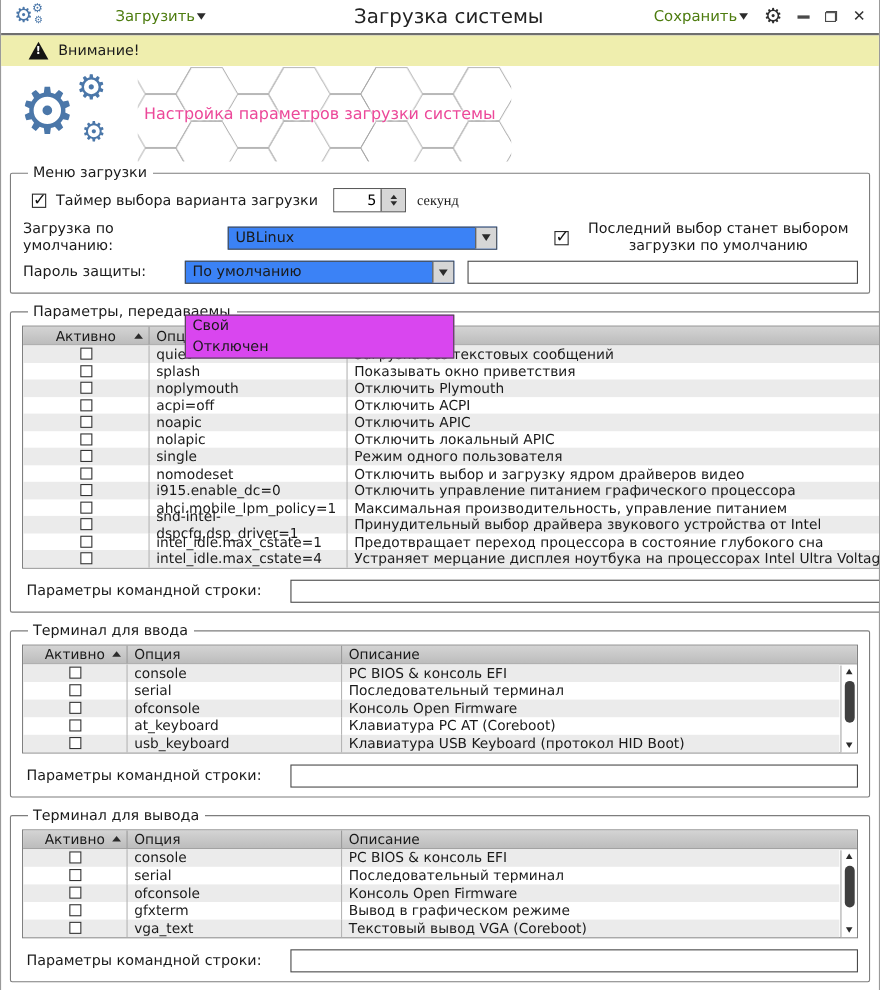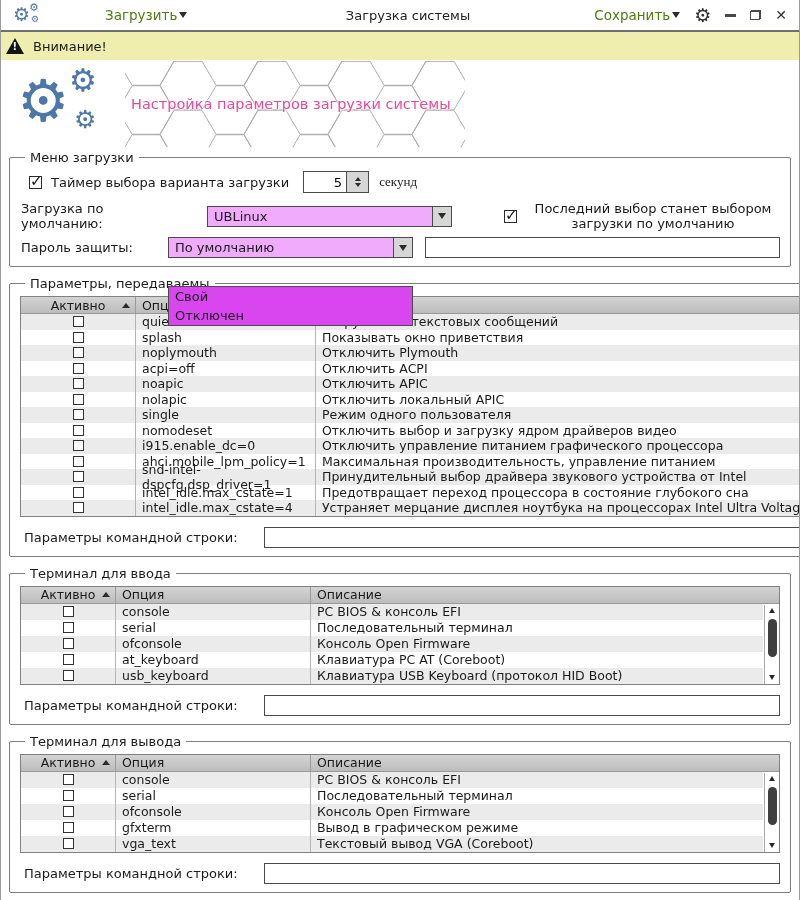--- a/index.html
+++ b/index.html
@@ -3,38 +3,38 @@
 <meta charset="utf-8">
 <style>
   * { margin:0; padding:0; box-sizing:border-box; }
   html,body { width:800px; height:900px; background:#fff; }
   body { font-family:"DejaVu Sans","Liberation Sans",sans-serif; color:#1a1a1a; }
   .window { width:800px; height:900px; border-left:1px solid #9a9a9a; border-right:1px solid #9a9a9a; display:flex; flex-direction:column; overflow:hidden; }
 
   
   .titlebar { height:32px; flex:none; border-bottom:2px solid #6f6f6f; display:flex; align-items:center; padding:0 12px; position:relative; background:#fff; }
   .tb-left { display:flex; align-items:center; gap:14px; z-index:2; }
-  .tb-title { position:absolute; left:0; right:0; text-align:center; font-size:13px; color:#222;padding-left:16px; }
+  .tb-title { position:absolute; left:0; right:0; text-align:center; font-size:18px; color:#222;padding-left:16px; }
   .tb-right { margin-left:auto; display:flex; align-items:center; gap:14px; z-index:2; }
   .menu-btn { display:flex; align-items:center; gap:2px; font-size:13.5px; color:#4d7c0f; cursor:default;margin-left:48px; }
   .gears { position:relative; display:inline-block; color:#4b77a9; }
   .gears .g { position:absolute; line-height:1; }
   .gears-sm { width:30px; height:24px; }
   .gears-sm .g1 { font-size:19px; left:0; top:2px; }
   .gears-sm .g2 { font-size:11px; left:16px; top:-1px; }
   .gears-sm .g3 { font-size:9px; left:18px; top:12px; }
   .gear-btn { font-size:19px; color:#2e2e2e; line-height:1; }
   .win-min { width:11px; height:3px; background:#4a4a4a; display:inline-block; }
   .win-max { width:11px; height:10px; position:relative; display:inline-block; }
   .win-max::before { content:""; position:absolute; right:0; top:0; width:8px; height:7px; border:1.5px solid #4a4a4a; background:#fff; }
   .win-max::after { content:""; position:absolute; left:0; bottom:0; width:8px; height:7px; border:1.5px solid #4a4a4a; background:#fff; }
   .win-close { font-size:14px; color:#333; line-height:1; }
 
   
-  .warnbar { height:28px; flex:none; background:#efeeae; display:flex; align-items:center; gap:9px; padding:0 5px; font-size:13px; }
+  .warnbar { height:28px; flex:none; background:#efeeae; display:flex; align-items:center; gap:9px; padding:0 25px; font-size:13px; }
   .warn-tri { width:0; height:0; border-left:9px solid transparent; border-right:9px solid transparent; border-bottom:16px solid #141414; position:relative; }
   .warn-tri::after { content:"!"; position:absolute; left:-2.5px; top:3px; color:#fff; font-size:10px; font-weight:bold; }
 
   
   .apphead { height:88px; flex:none; display:flex; align-items:center; padding-left:16px; }
   .gears-lg { width:104px; height:80px; }
   .gears-lg .g1 { font-size:58px; left:0; top:8px; }
   .gears-lg .g2 { font-size:31px; left:52px; top:1px; }
   .gears-lg .g3 { font-size:25px; left:57px; top:43px; }
   .banner { position:relative; width:340px; height:86px; margin-left:4px; }
@@ -54,21 +54,21 @@
   .mrow3 { margin:0 0 0 1px; }
   .mlabel { width:147px; flex:none; }
   .cb { width:13px; height:13px; border:1.6px solid #2a2a2a; background:#fff; display:inline-block; position:relative; flex:none; }
   .cb.checked::after { content:"✓"; position:absolute; left:0px; top:-5px; font-size:15px; font-weight:bold; color:#111; }
   .cb-lbl { margin-left:9px;text-align:center; }
   .spinner { display:flex; width:66px; height:22px; border:1px solid #4a4a4a; margin-left:14px; background:#fff; }
   .spin-input { width:42px; border:none; outline:none; text-align:right; font:inherit; font-size:13px; padding-right:4px; }
   .spin-btns { flex:1; background:#d6d6d6; border-left:1px solid #4a4a4a; display:flex; flex-direction:column; align-items:center; justify-content:center; gap:2px; }
   .unit { margin-left:10px;font-family:Liberation Serif, serif; }
   .select-wrap { position:relative; width:245px; flex:none; }
-  .select { height:21px; border:1px solid #4a4a4a; background:#f0abfc; display:flex; align-items:stretch; }
+  .select { height:21px; border:1px solid #4a4a4a; background:#3b82f6; display:flex; align-items:stretch; }
   .sel-text { flex:1; padding-left:6px; font-size:13px; display:flex; align-items:center; overflow:hidden; white-space:nowrap; }
   .sel-btn { width:19px; background:#d6d6d6; border-left:1px solid #4a4a4a; display:flex; align-items:center; justify-content:center; flex:none; }
   .dd-popup { position:absolute; top:100%; left:0; right:0; background:#d946ef; border:1px solid #4a4a4a; z-index:30;margin-top:28px; }
   .dd-item { height:19px; line-height:19px; padding-left:6px; font-size:13px; }
   .txt { height:21px; border:1px solid #4a4a4a; background:#fff; font:inherit; font-size:13px; padding:0 5px; outline:none; }
   .mrow .txt.grow { flex:1; margin-left:12px; }
   .after-select { margin-left:13px; display:flex; align-items:center; }
 
   
   .tri-down { width:0; height:0; border-left:4.5px solid transparent; border-right:4.5px solid transparent; border-top:6px solid #2b2b2b; display:inline-block; }

